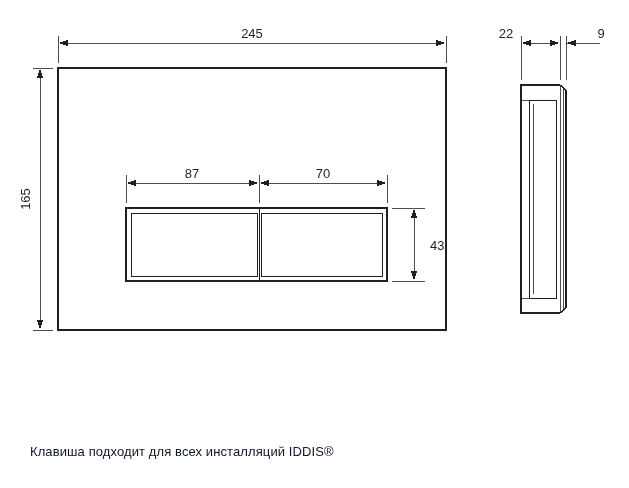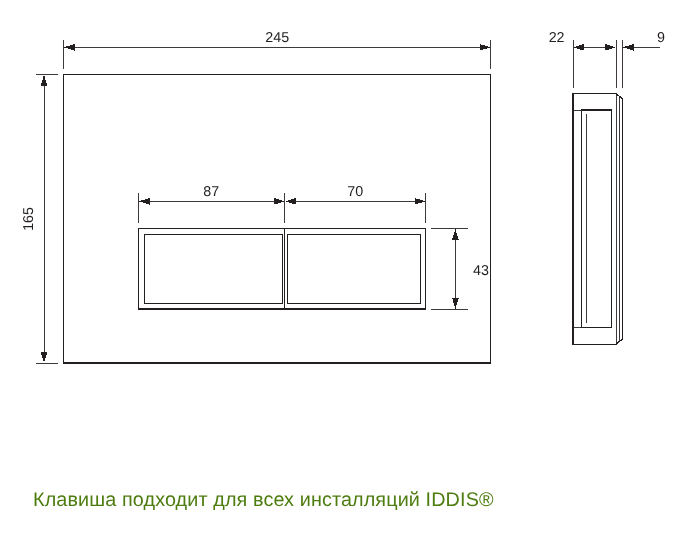--- a/index.html
+++ b/index.html
@@ -28,22 +28,22 @@
   }
   .dim-text {
     font-family: "Liberation Sans", sans-serif;
     font-size: 13px;
     fill: #231f20;
   }
   .caption {
     position: absolute;
     left: 30px;
     top: 444px;
-    font-size: 18px;
-    color: #4d7c0f;
+    font-size: 13px;
+    color: #0f172a;
     letter-spacing: 0.1px;
     white-space: nowrap;
   }
   svg text {
     user-select: none;
   }
 </style>
 </head>
 <body>
 

